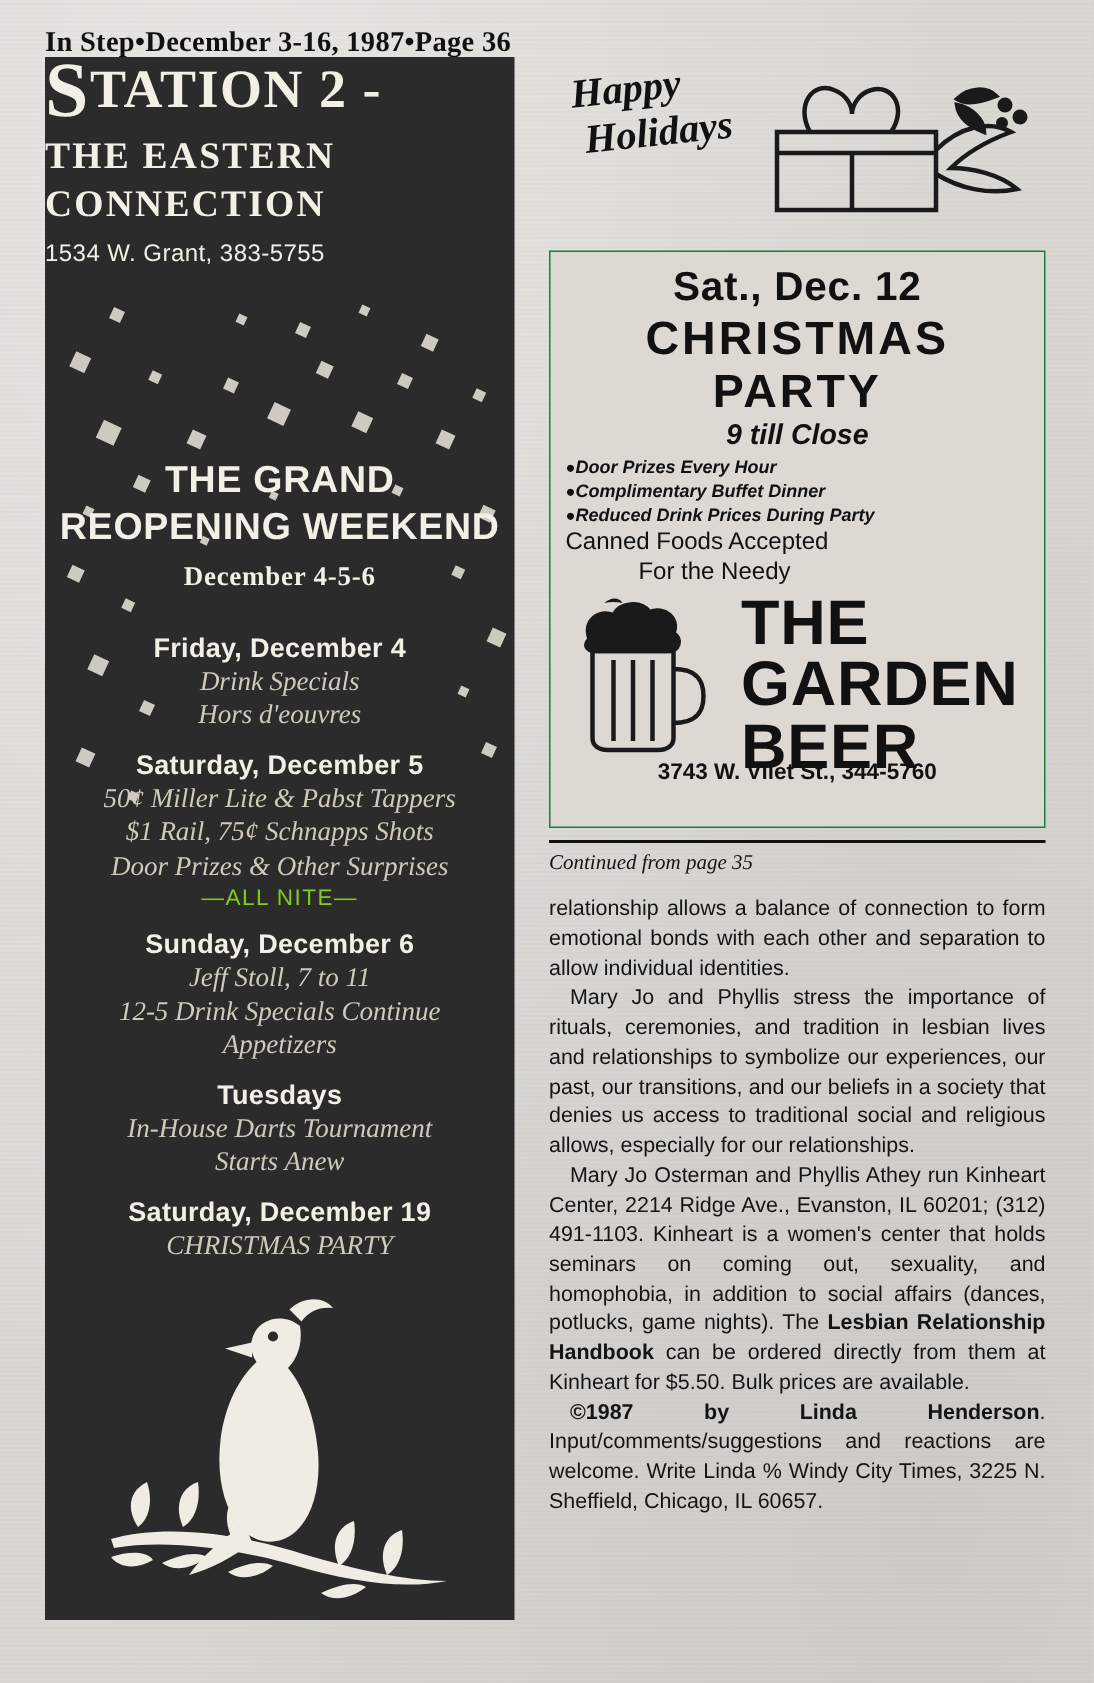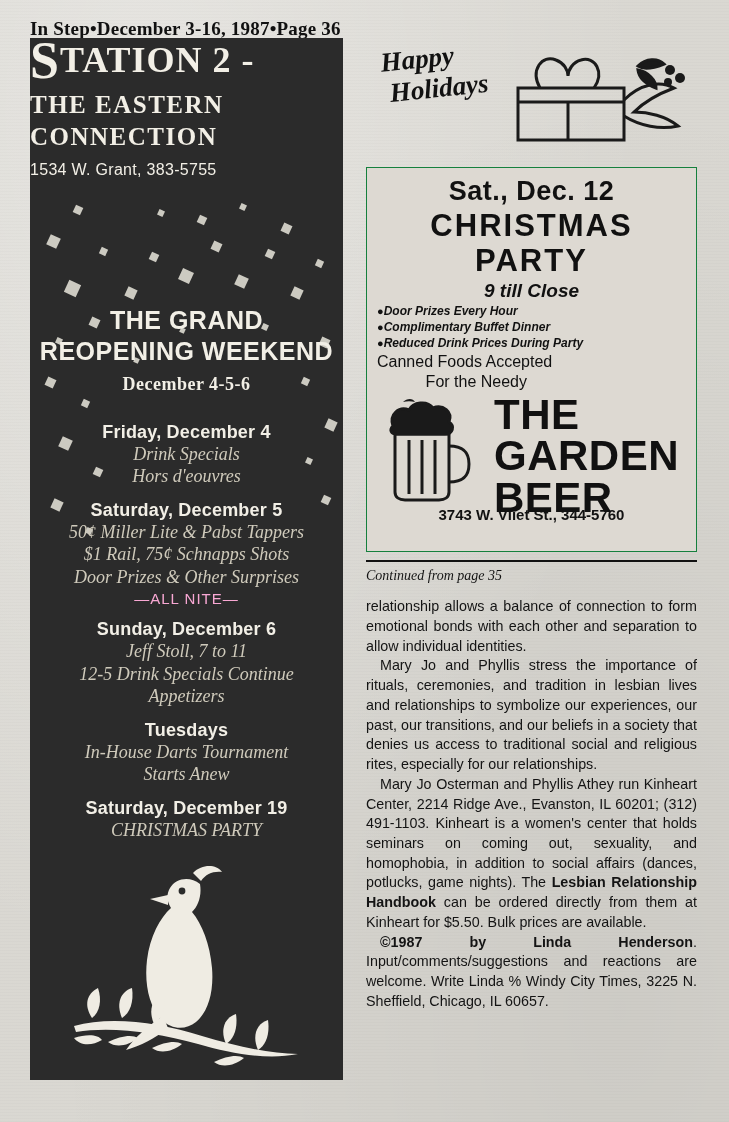--- a/index.html
+++ b/index.html
@@ -133,21 +133,21 @@
     font-style: italic;
     font-size: 18px;
     line-height: 1.25;
     color: #cfcabb;
   }
   .sched .allnite {
     font-family: "Liberation Sans", sans-serif;
     font-size: 15px;
     letter-spacing: 1px;
     margin-top: 2px;
-    color: #f9a8d4;
+    color: #84cc16;
   }
   .bird-art {
     position: absolute;
     left: 0;
     bottom: 10px;
     width: 313px;
     height: 230px;
   }
 
   
@@ -467,17 +467,17 @@
         <div>BEER</div>
       </div>
     </div>
     <div class="beer-addr">3743 W. Vliet St., 344-5760</div>
   </div>
 
   <div class="rule"></div>
   <div class="article">
     <div class="contd">Continued from page 35</div>
     <p class="first">relationship allows a balance of connection to form emotional bonds with each other and separation to allow individual identities.</p>
-    <p>Mary Jo and Phyllis stress the importance of rituals, ceremonies, and tradition in lesbian lives and relationships to symbolize our experiences, our past, our transitions, and our beliefs in a society that denies us access to traditional social and religious rites, especially for our relationships.</p>
+    <p>Mary Jo and Phyllis stress the importance of rituals, ceremonies, and tradition in lesbian lives and relationships to symbolize our experiences, our past, our transitions, and our beliefs in a society that denies us access to traditional social and religious allows, especially for our relationships.</p>
     <p><span>Mary Jo Osterman and Phyllis Athey run Kinheart Center, 2214 Ridge Ave., Evanston, IL 60201; (312) 491-1103. Kinheart is a women's center that holds seminars on coming out, sexuality, and homophobia, in addition to social affairs (dances, potlucks, game nights). The </span><b>Lesbian Relationship Handbook</b><span> can be ordered directly from them at Kinheart for $5.50. Bulk prices are available.</span></p>
     <p><b>©1987 by Linda Henderson</b><span>. Input/comments/suggestions and reactions are welcome. Write Linda % Windy City Times, 3225 N. Sheffield, Chicago, IL 60657.</span></p>
   </div>
 </div>
 
 </body></html>

